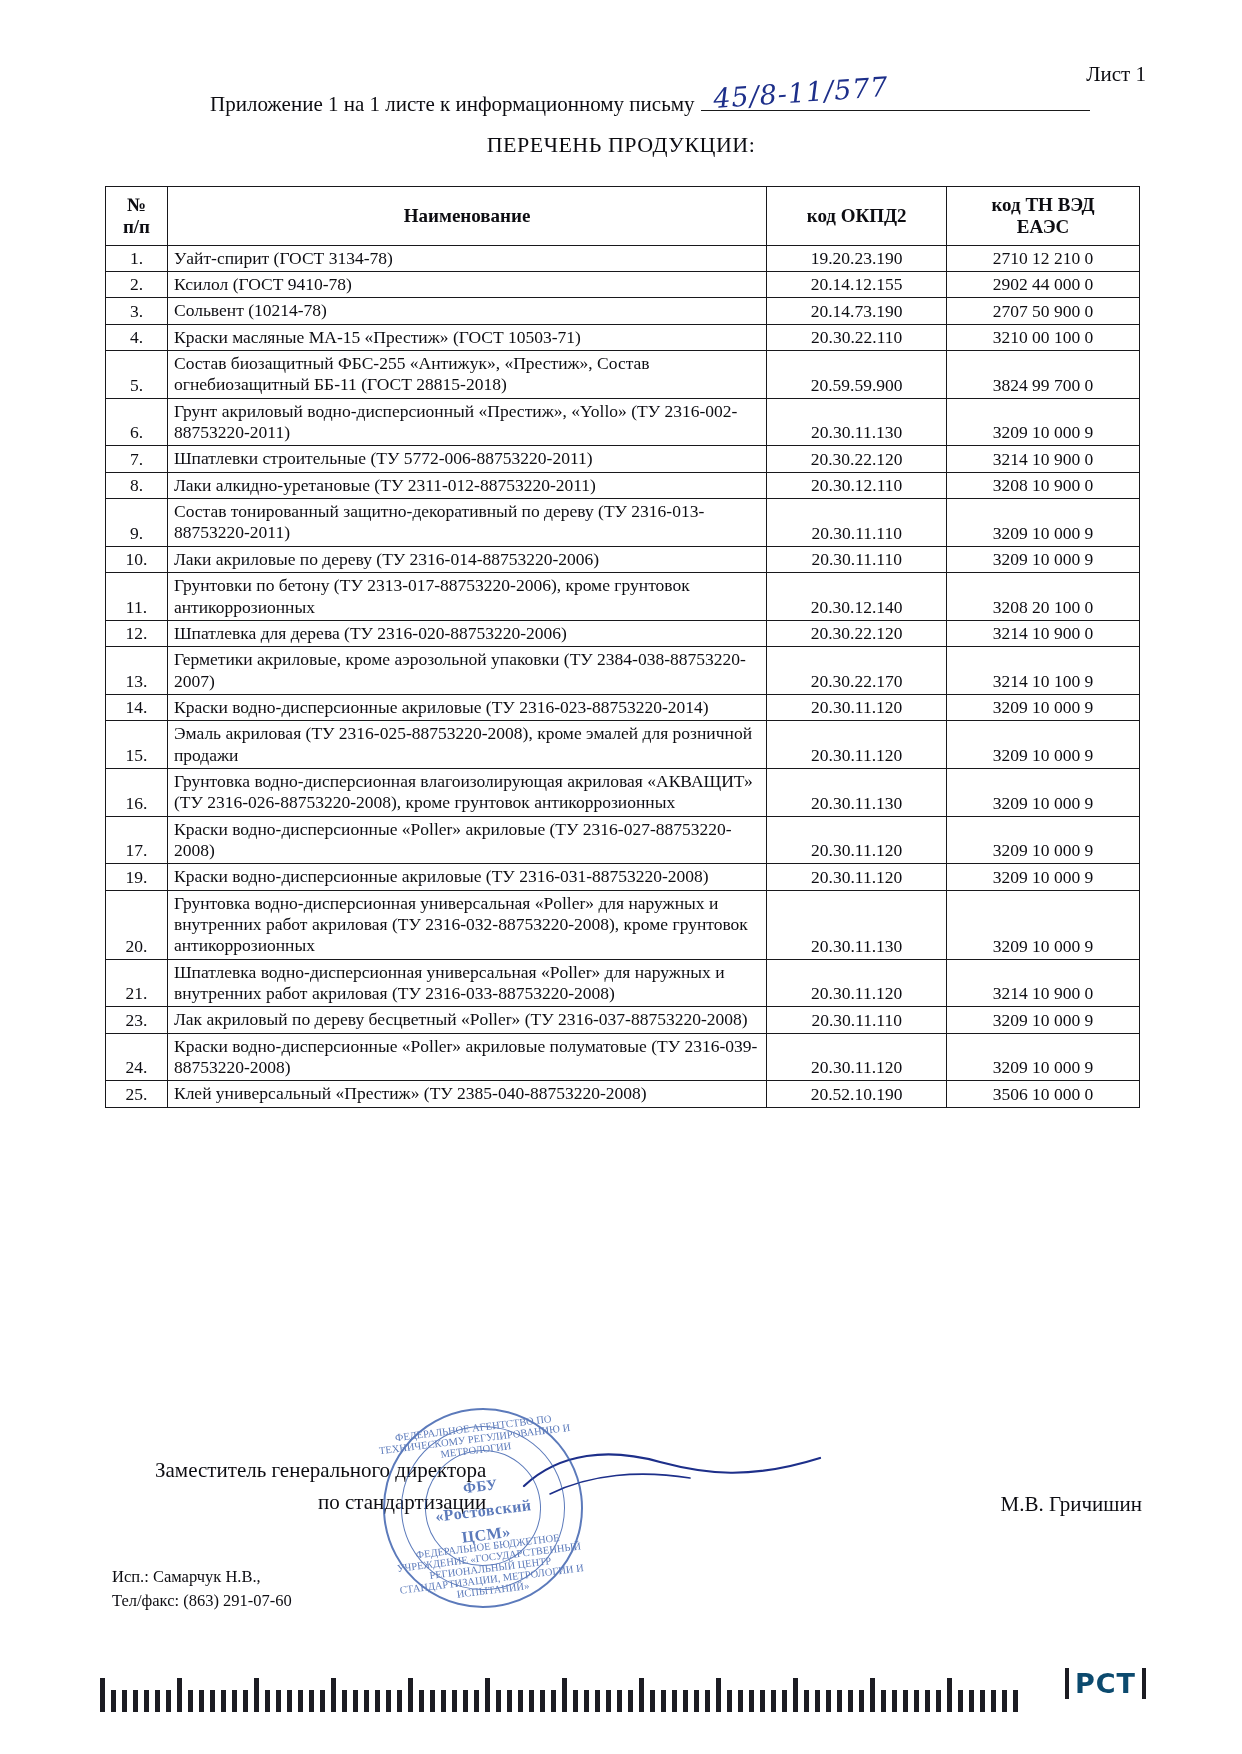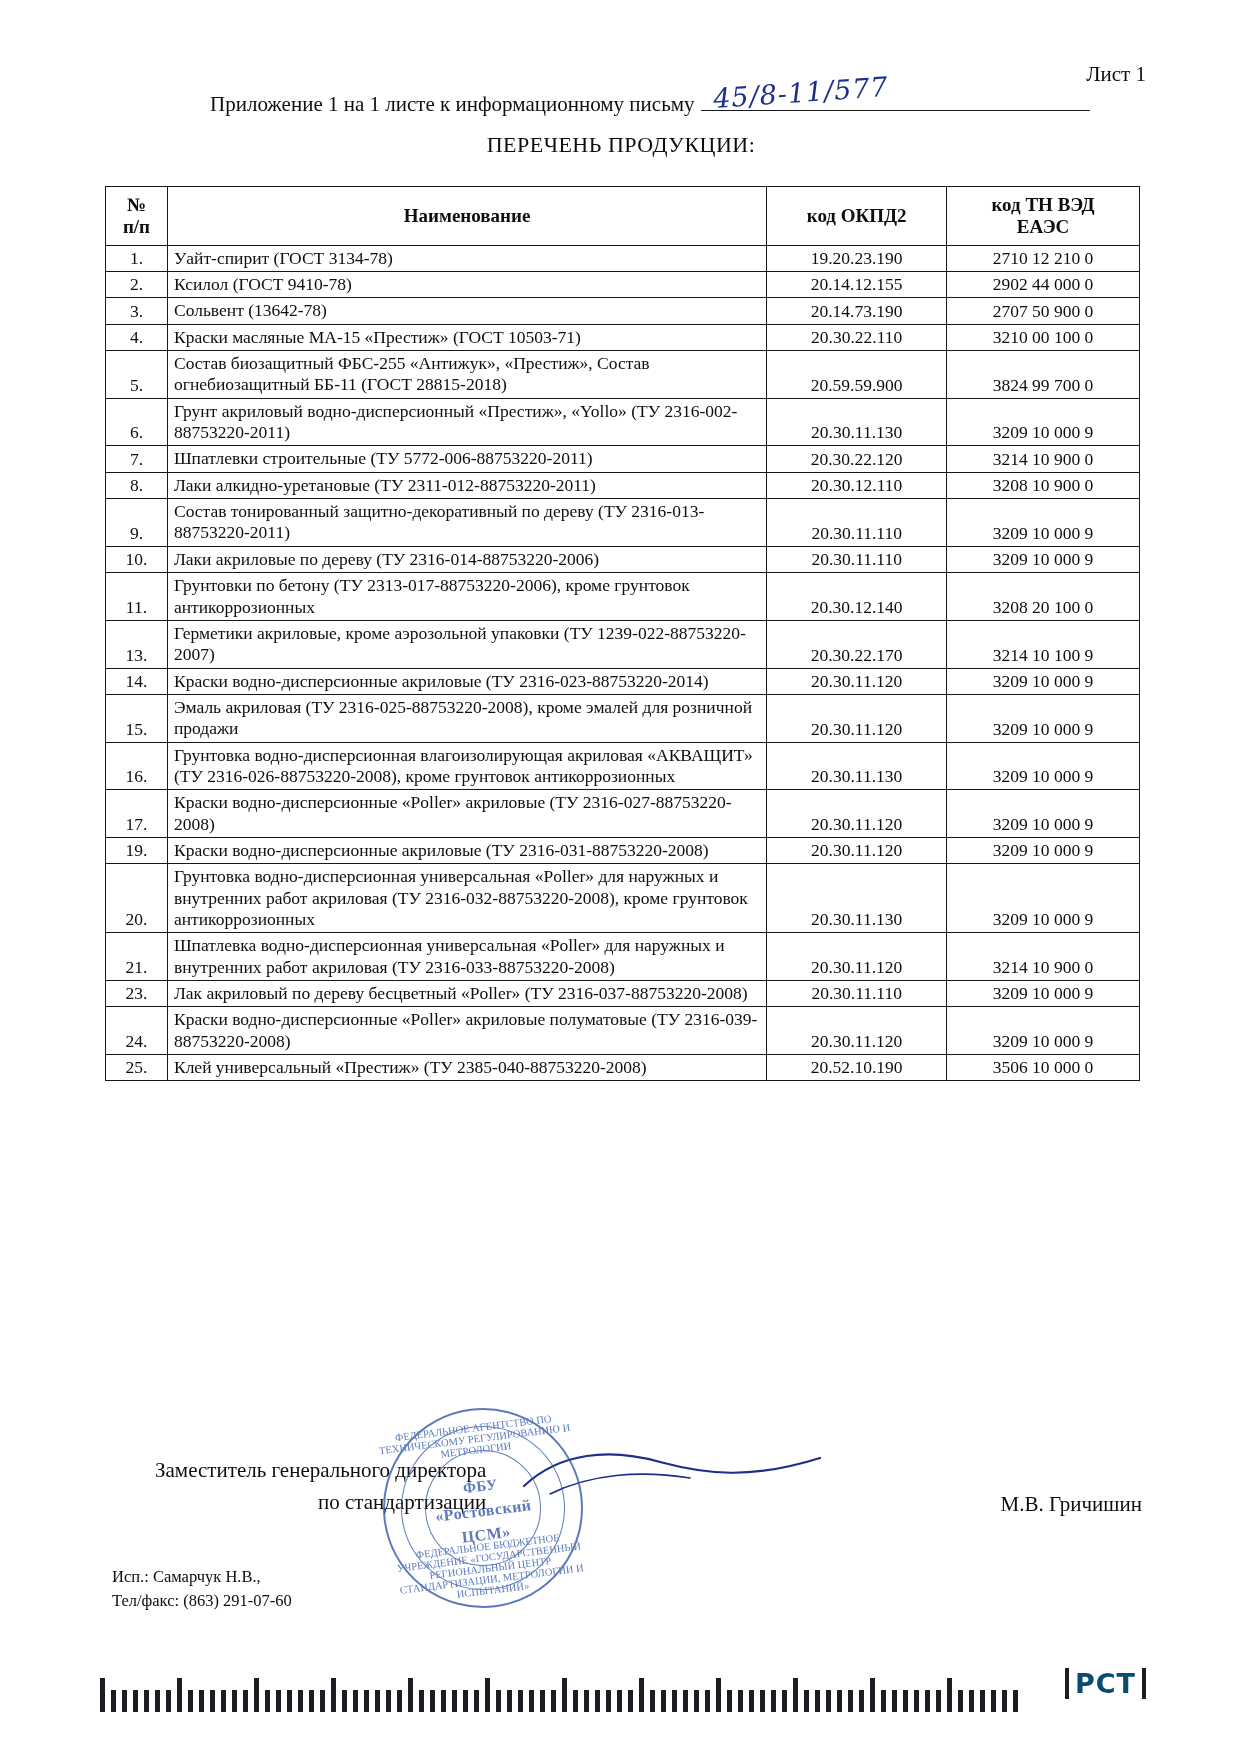--- a/index.html
+++ b/index.html
@@ -268,21 +268,21 @@
           <td class="code">2710 12 210 0</td>
         </tr>
         <tr>
           <td class="num">2.</td>
           <td class="name">Ксилол (ГОСТ 9410-78)</td>
           <td class="code">20.14.12.155</td>
           <td class="code">2902 44 000 0</td>
         </tr>
         <tr>
           <td class="num">3.</td>
-          <td class="name">Сольвент (13642-78)</td>
+          <td class="name">Сольвент (10214-78)</td>
           <td class="code">20.14.73.190</td>
           <td class="code">2707 50 900 0</td>
         </tr>
         <tr>
           <td class="num">4.</td>
           <td class="name">Краски масляные МА-15 «Престиж» (ГОСТ 10503-71)</td>
           <td class="code">20.30.22.110</td>
           <td class="code">3210 00 100 0</td>
         </tr>
         <tr>
@@ -321,22 +321,28 @@
           <td class="code">20.30.11.110</td>
           <td class="code">3209 10 000 9</td>
         </tr>
         <tr>
           <td class="num">11.</td>
           <td class="name">Грунтовки по бетону (ТУ 2313-017-88753220-2006), кроме грунтовок антикоррозионных</td>
           <td class="code">20.30.12.140</td>
           <td class="code">3208 20 100 0</td>
         </tr>
         <tr>
+          <td class="num">12.</td>
+          <td class="name">Шпатлевка для дерева (ТУ 2316-020-88753220-2006)</td>
+          <td class="code">20.30.22.120</td>
+          <td class="code">3214 10 900 0</td>
+        </tr>
+        <tr>
           <td class="num">13.</td>
-          <td class="name">Герметики акриловые, кроме аэрозольной упаковки (ТУ 1239-022-88753220-2007)</td>
+          <td class="name">Герметики акриловые, кроме аэрозольной упаковки (ТУ 2384-038-88753220-2007)</td>
           <td class="code">20.30.22.170</td>
           <td class="code">3214 10 100 9</td>
         </tr>
         <tr>
           <td class="num">14.</td>
           <td class="name">Краски водно-дисперсионные акриловые (ТУ 2316-023-88753220-2014)</td>
           <td class="code">20.30.11.120</td>
           <td class="code">3209 10 000 9</td>
         </tr>
         <tr>

